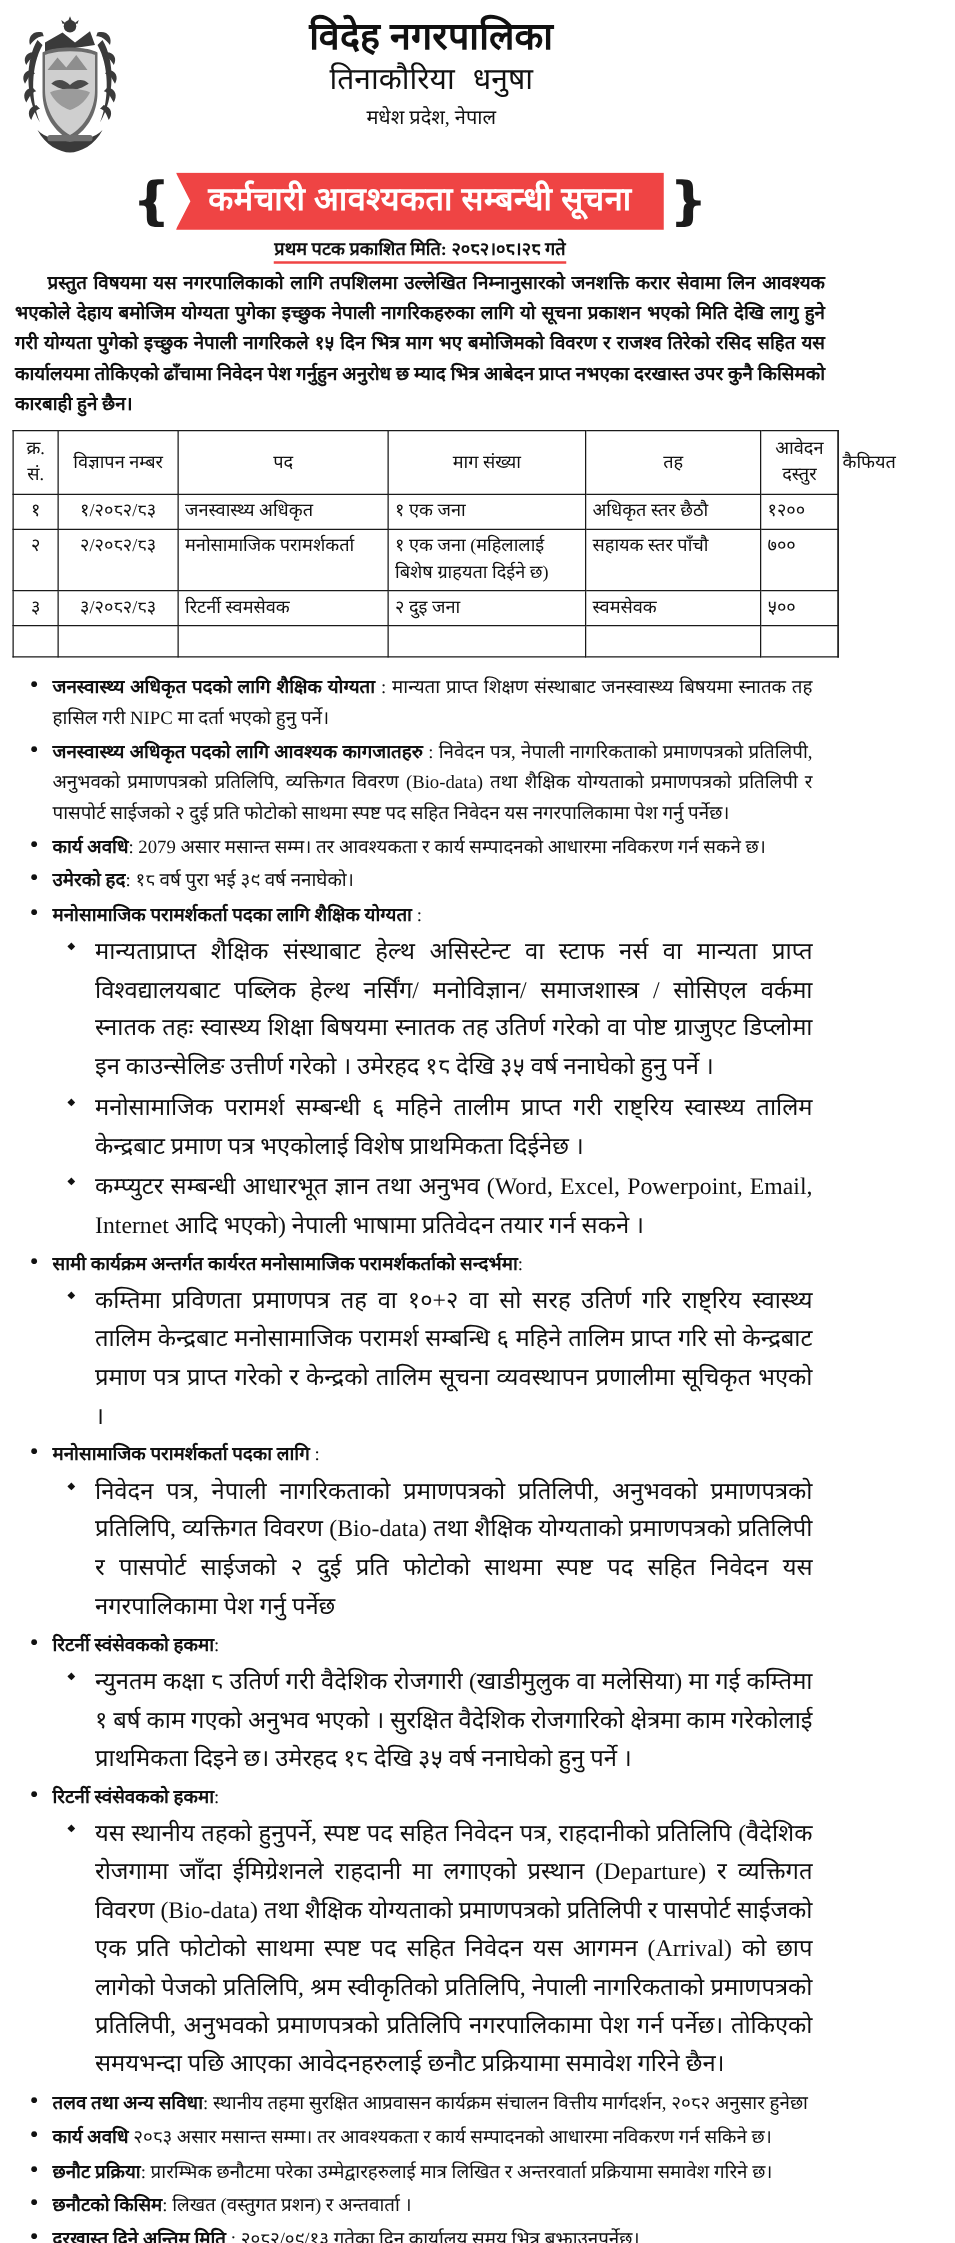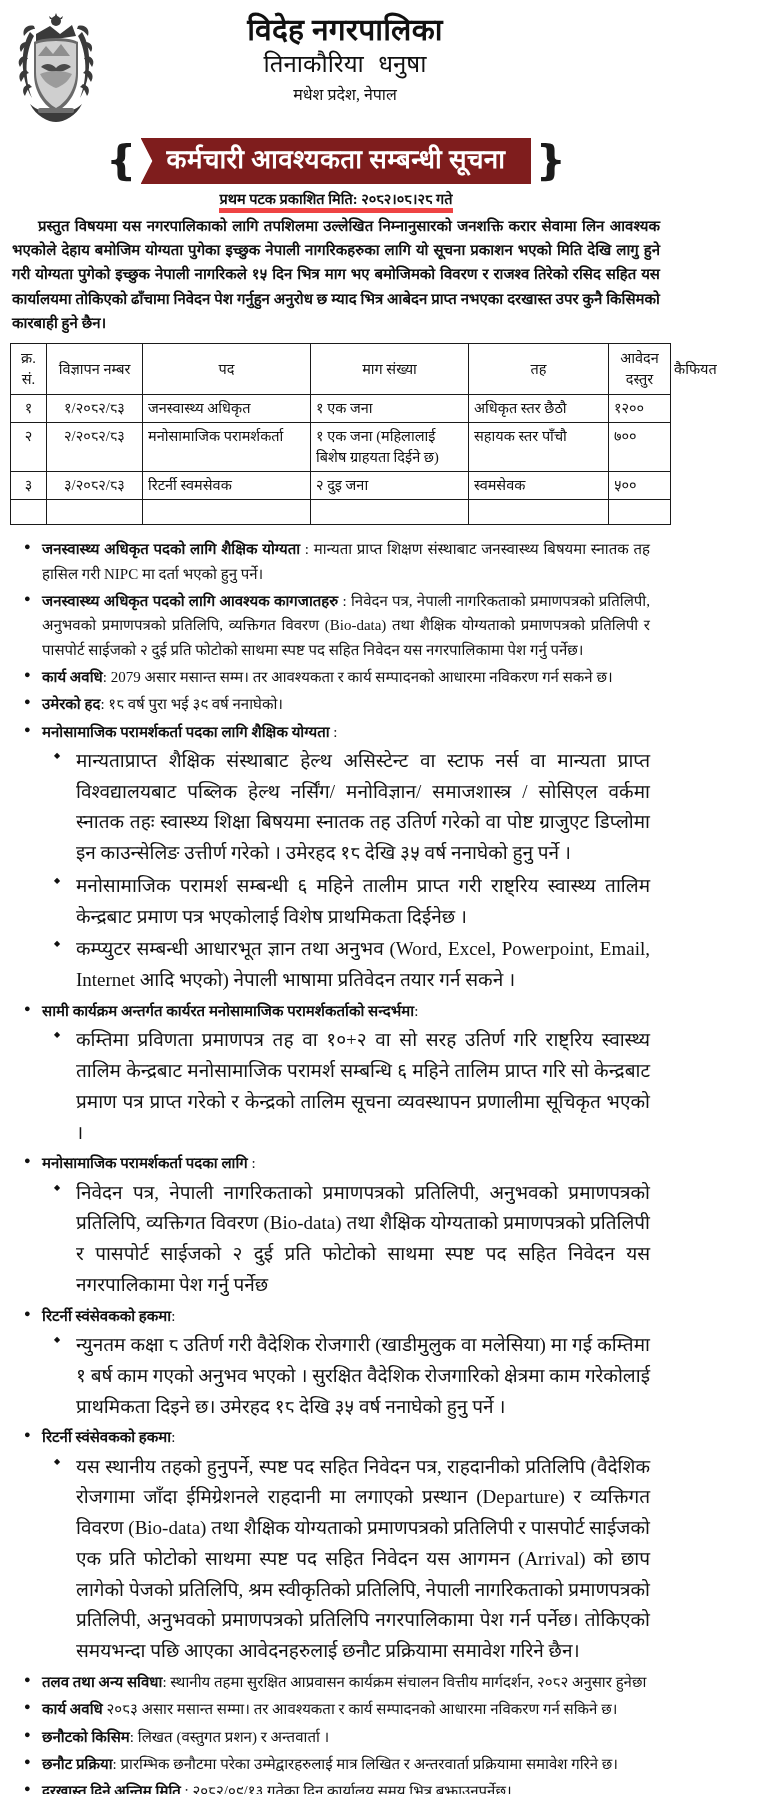--- a/index.html
+++ b/index.html
@@ -80,41 +80,41 @@
     margin-bottom: 4px;
   }
   .ribbon-left, .ribbon-right {
     color: #1b1b1b;
     font-size: 40px;
     line-height: 1;
     font-weight: bold;
     padding: 0 2px;
   }
   .banner {
-    background: #7f1d1d;
+    background: #ef4444;
     color: #ffffff;
     font-size: 26px;
     font-weight: bold;
     letter-spacing: .4px;
     padding: 7px 26px 9px 26px;
     line-height: 1.15;
     text-align: center;
     clip-path: polygon(0% 0%, 100% 0%, 100% 100%, 0% 100%, 3% 50%);
     -webkit-clip-path: polygon(0% 0%, 100% 0%, 100% 100%, 0% 100%, 3% 50%);
   }
 
   
   .pub-date {
     text-align: center;
     font-size: 14.5px;
     font-weight: 600;
     margin: 2px 0 6px 0;
   }
   .pub-date span.u {
-    border-bottom: 5px solid #ef4444;
+    border-bottom: 2px solid #ef4444;
     padding-bottom: 1px;
   }
 
   
   .intro {
     font-size: 15px;
     line-height: 1.62;
     text-align: justify;
     text-align-last: left;
     text-indent: 26px;
@@ -403,25 +403,25 @@
 
     <li>
       <span class="lbl">तलव तथा अन्य सविधा</span><span>: स्थानीय तहमा सुरक्षित आप्रवासन कार्यक्रम संचालन वित्तीय मार्गदर्शन, २०८२ अनुसार हुनेछा</span>
     </li>
 
     <li>
       <span class="lbl">कार्य अवधि</span><span> २०८३ असार मसान्त सम्मा। तर आवश्यकता र कार्य सम्पादनको आधारमा नविकरण गर्न सकिने छ।</span>
     </li>
 
     <li>
+      <span class="lbl">छनौट प्रक्रिया</span><span>: प्रारम्भिक छनौटमा परेका उम्मेद्वारहरुलाई मात्र लिखित र अन्तरवार्ता प्रक्रियामा समावेश गरिने छ।</span>
+    </li>
+
+    <li>
       <span class="lbl">छनौटको किसिम</span><span>: लिखत (वस्तुगत प्रशन) र अन्तवार्ता ।</span>
-    </li>
-
-    <li>
-      <span class="lbl">छनौट प्रक्रिया</span><span>: प्रारम्भिक छनौटमा परेका उम्मेद्वारहरुलाई मात्र लिखित र अन्तरवार्ता प्रक्रियामा समावेश गरिने छ।</span>
     </li>
 
     <li>
       <span class="lbl">दरखास्त दिने अन्तिम मिति</span><span> : २०८२/०९/१३ गतेका दिन कार्यालय समय भित्र बुझाउनुपर्नेछ।</span>
     </li>
 
   </ul>
 
   <div class="plain-line">लिखित परीक्षामा उत्तीर्ण भएकाहरुलाई मात्रै अन्य प्रक्रियामा समावेश गराइनेछा</div>
 

